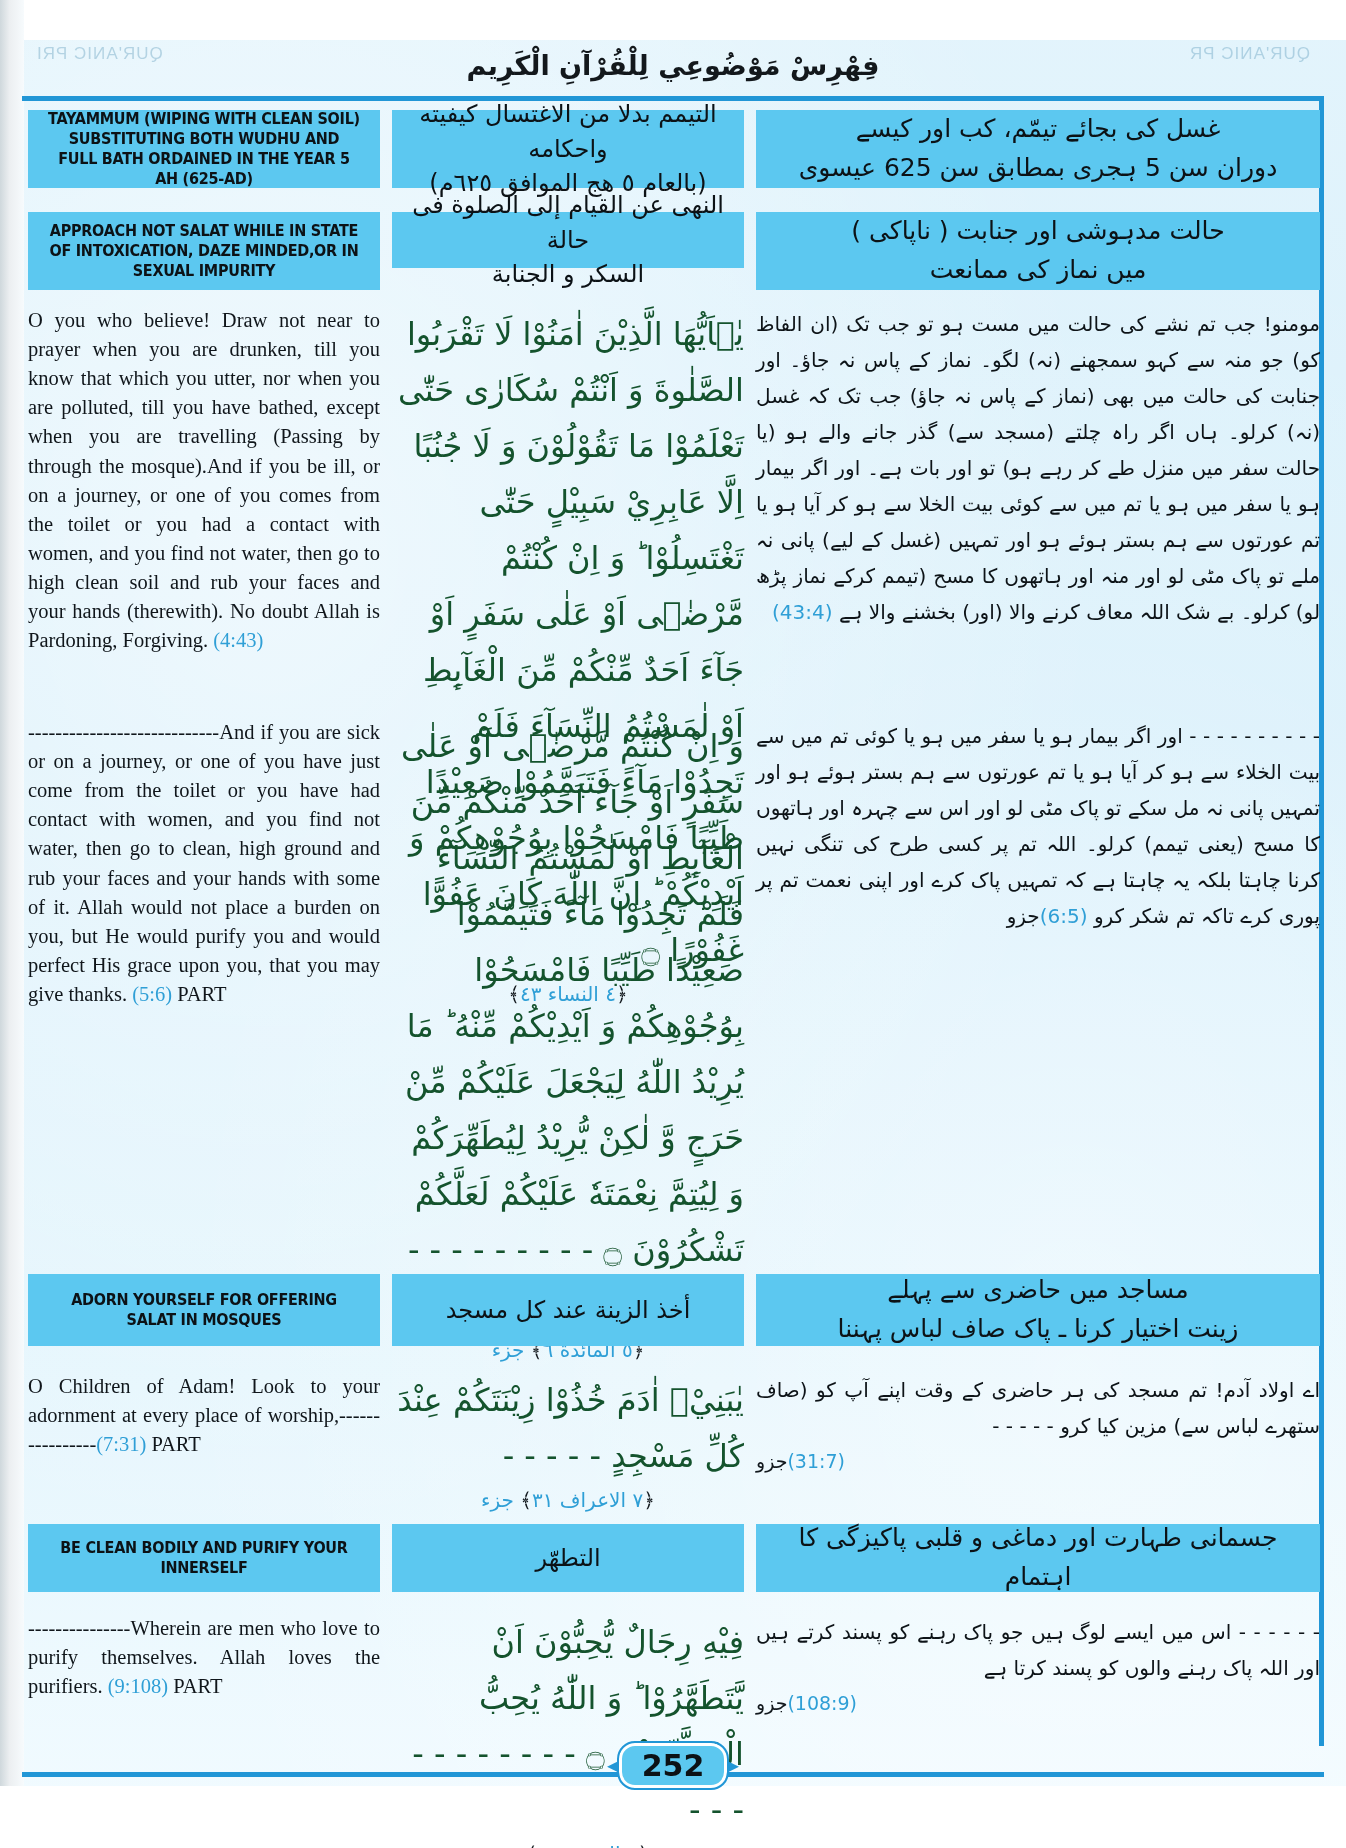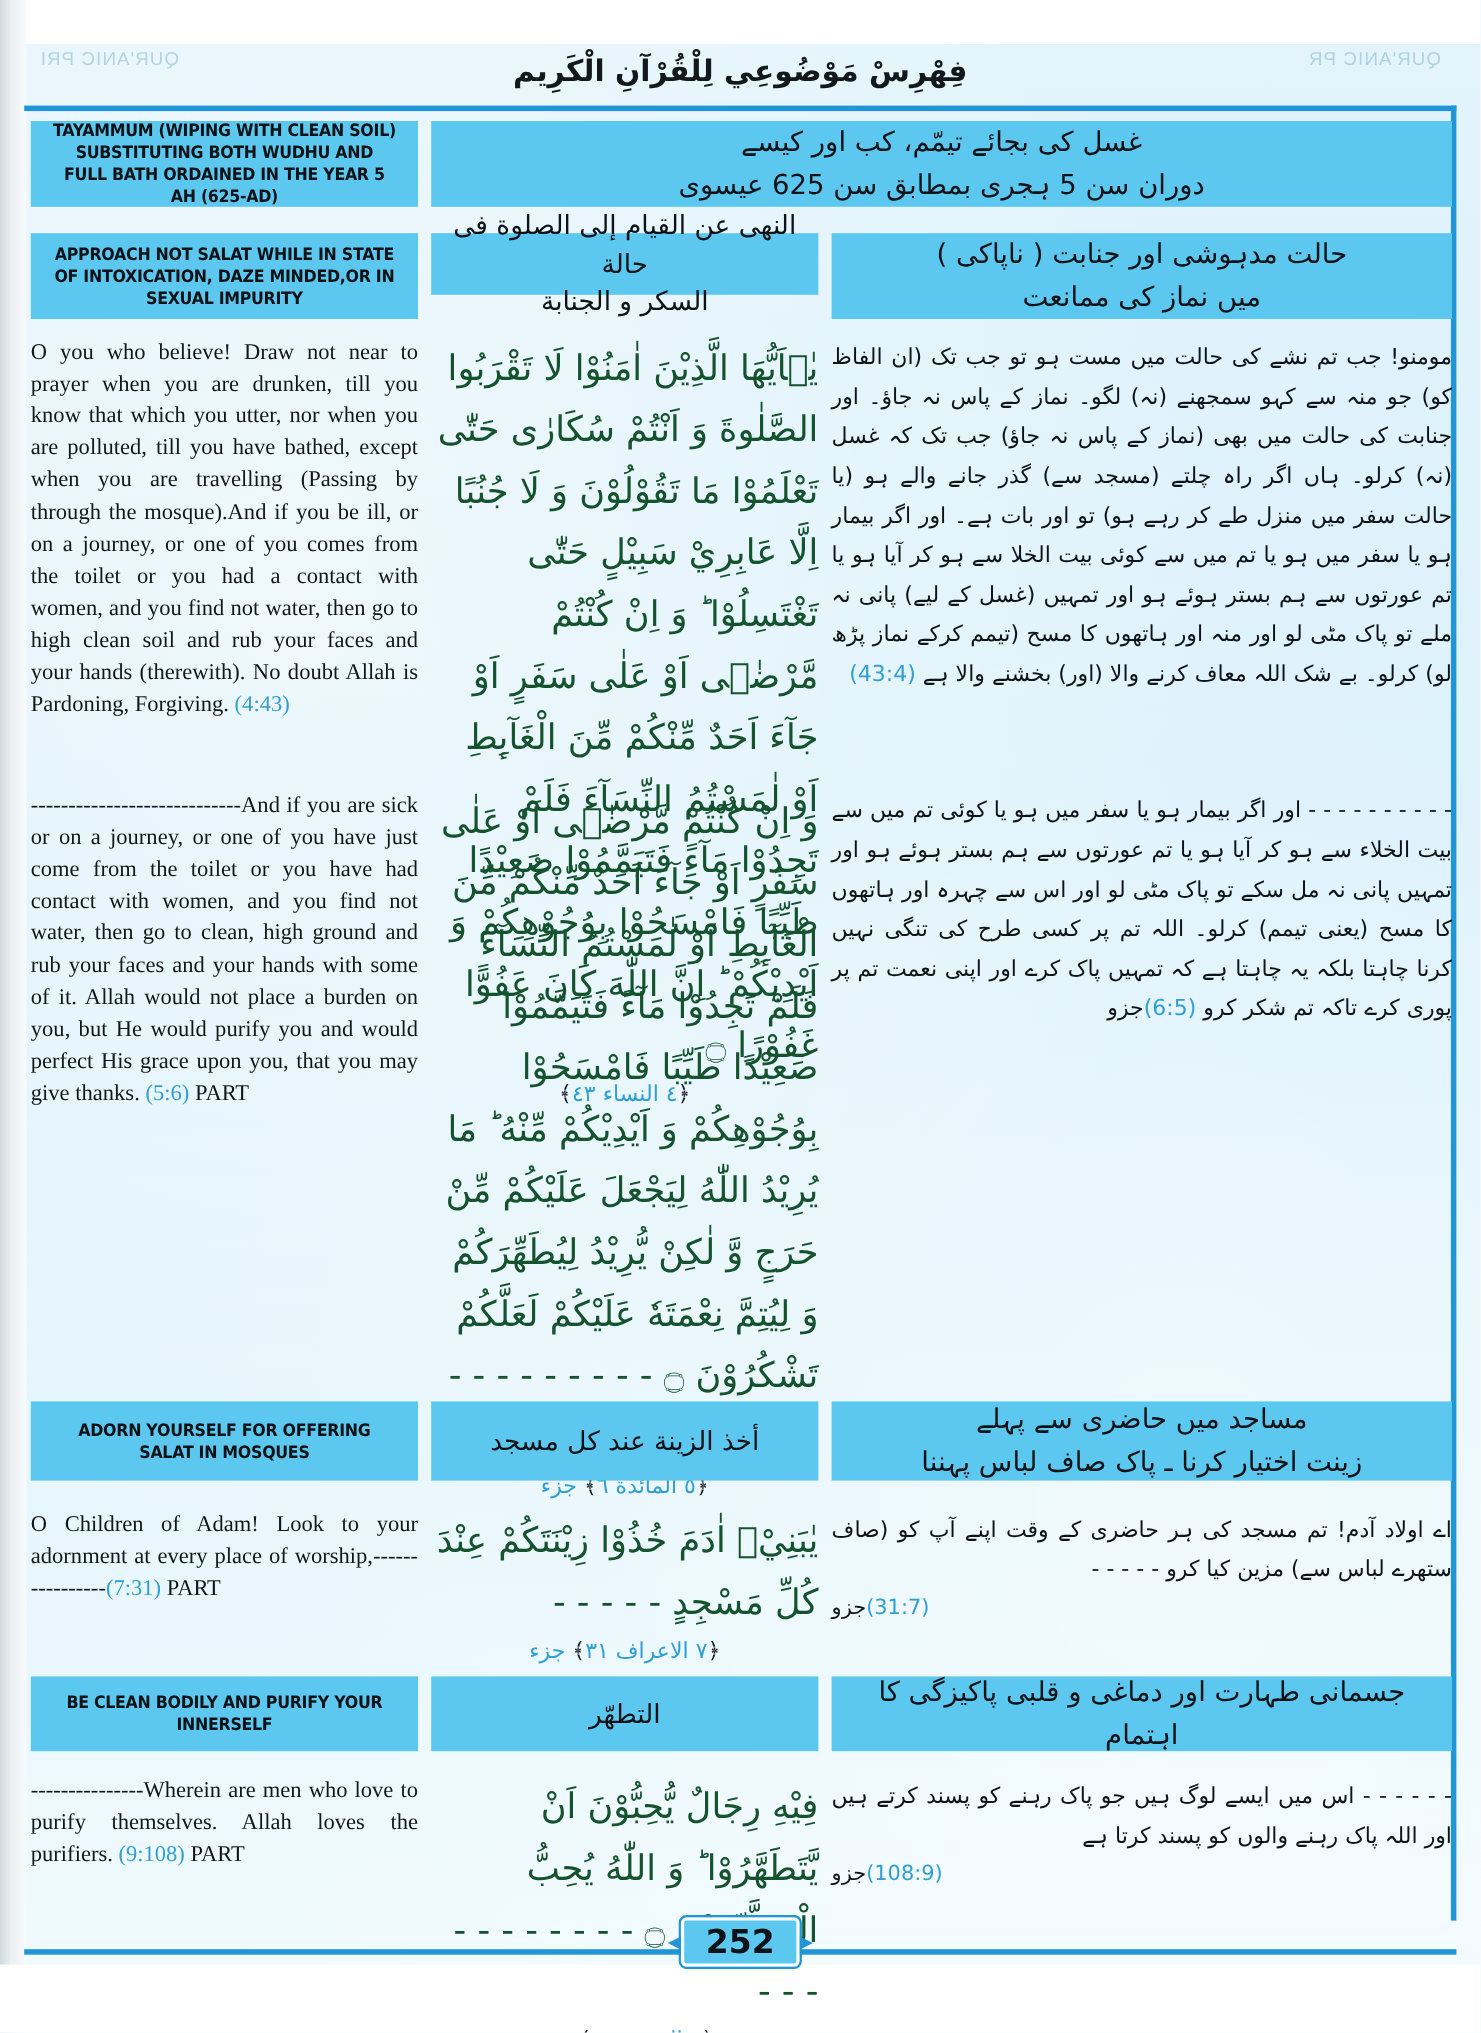--- a/index.html
+++ b/index.html
@@ -185,21 +185,21 @@
     left: 0; top: 1748px;
     width: 1346px;
     display: flex;
     align-items: center;
     justify-content: center;
   }
   .pagenum {
     background: #5cc8f0;
     border: 3px solid #ffffff;
     outline: 2px solid #2196d6;
-    border-radius: 5px;
+    border-radius: 16px;
     padding: 2px 20px;
     font-family: "DejaVu Sans", sans-serif;
     font-weight: bold;
     font-size: 30px;
     color: #0c1216;
     position: relative;
     z-index: 3;
   }
   .pagenum-deco {
     position: absolute;
@@ -228,20 +228,24 @@
   <div class="ghost-left">QUR'ANIC PRI</div>
   <div class="ghost-right">QUR'ANIC PR</div>
 
   <div class="rule-top"></div>
   <div class="edge-right"></div>
   <div class="rule-bottom"></div>
 
   <div class="row" style="top:110px;">
     <div class="bar col-en" style="height:78px;">
       <div class="bar-en">TAYAMMUM (WIPING WITH CLEAN SOIL) SUBSTITUTING BOTH WUDHU AND FULL BATH ORDAINED IN THE YEAR 5 AH (625-AD)</div>
+    </div>
+    <div class="bar col-ar" style="height:78px;">
+      <div class="bar-ar" style="white-space:pre-line;">التيمم بدلا من الاغتسال كيفيته واحكامه
+(بالعام ٥ هج الموافق ٦٢٥م)</div>
     </div>
     <div class="bar col-ur" style="height:78px;">
       <div class="bar-ur" style="white-space:pre-line;">غسل کی بجائے تیمّم، کب اور کیسے
 دوران سن 5 ہجری بمطابق سن 625 عیسوی</div>
     </div>
   </div>
 
   <div class="row" style="top:212px;">
     <div class="bar col-en" style="height:78px;">
       <div class="bar-en">APPROACH NOT SALAT WHILE IN STATE OF INTOXICATION, DAZE MINDED,OR IN SEXUAL IMPURITY</div>

